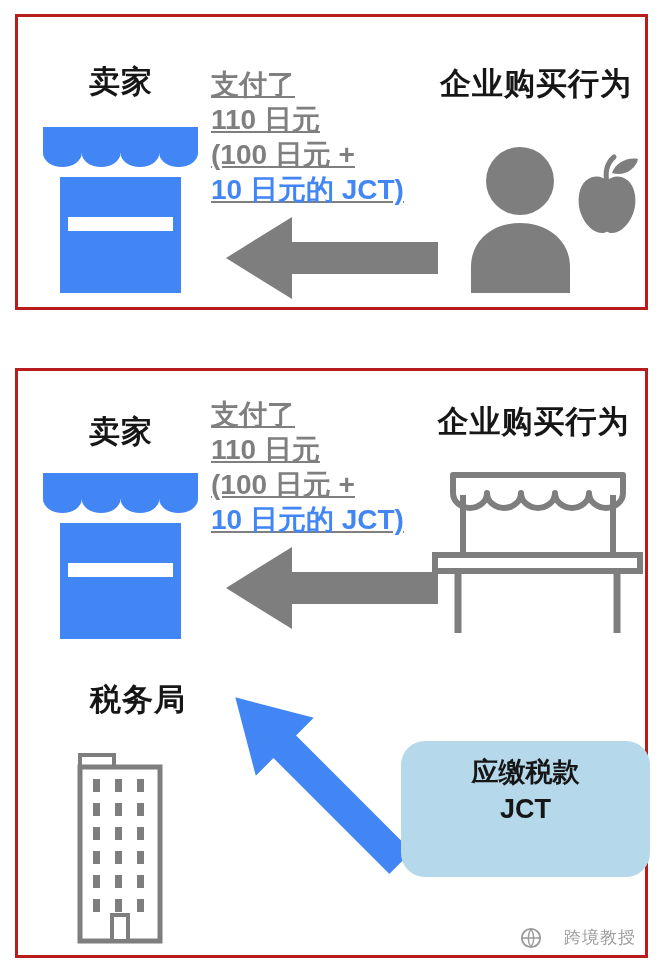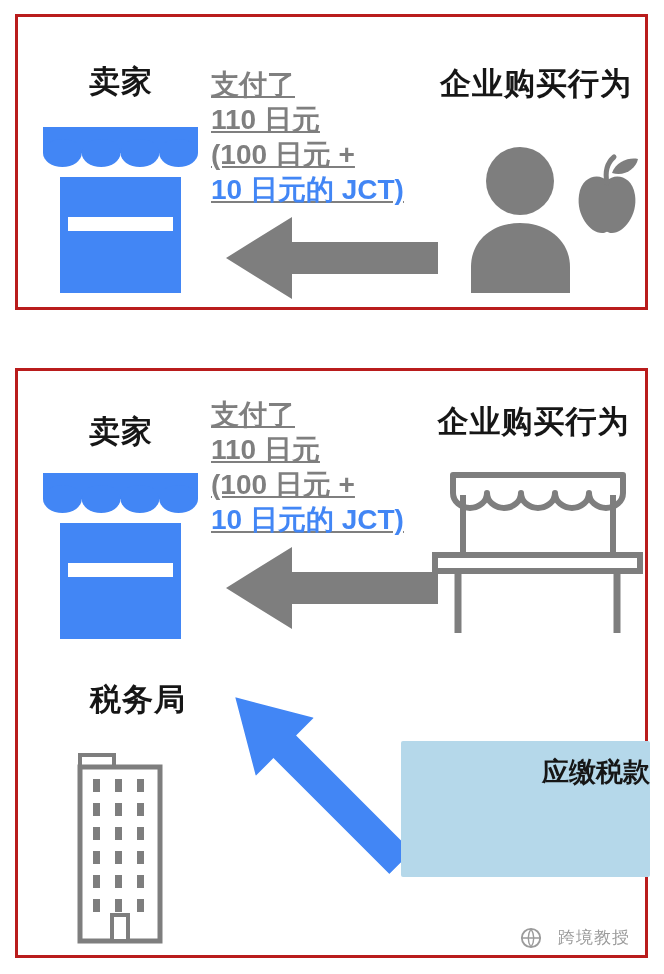--- a/index.html
+++ b/index.html
@@ -34,26 +34,26 @@
   .p2-store  { left:25px;  top:96px;  width:155px; height:172px; }
   .p2-stall  { left:412px; top:98px;  width:215px; height:170px; }
   .p2-arrow  { left:208px; top:176px; width:212px; height:82px; }
   .p2-taxlbl { left:30px;  top:308px; width:180px; }
   .p2-bldg   { left:46px;  top:376px; width:112px; height:198px; }
 
   .tax-arrow-wrap { position:absolute; left:183px; top:368px; width:234px; height:82px;
                     transform:rotate(45deg); }
 
   .tax-box { position:absolute; left:383px; top:370px; width:249px; height:136px;
-             background:#B5D8EA; border-radius:2px; text-align:right;
+             background:#B5D8EA; border-radius:24px; text-align:center;
              font-weight:bold; font-size:27px; color:#161616; line-height:37px;
              padding-top:13px; }
 
   .watermark { position:absolute; left:520px; top:926px; display:flex; align-items:center;
-               gap:16px; color:#9b9b9b; font-size:17px; letter-spacing:1px;
+               gap:22px; color:#9b9b9b; font-size:17px; letter-spacing:1px;
                text-shadow:0 0 2px #ffffff; }
 </style>
 </head>
 <body>
 
 <div class="page">
 
   <section class="panel panel-1">
 
     <div class="hlabel p1-seller">卖家</div>
@@ -156,20 +156,21 @@
     </svg>
 
     <div class="tax-arrow-wrap">
       <svg class="icon" style="left:0;top:0;width:234px;height:82px;" viewBox="0 0 234 82">
         <polygon points="0,41 70,0 70,25 234,25 234,57 70,57 70,82" fill="#4286F5"></polygon>
       </svg>
     </div>
 
     <div class="tax-box">
       <div>应缴税款</div>
+      <div>JCT</div>
     </div>
   </section>
 
   <div class="watermark">
     <svg width="22" height="22" viewBox="0 0 24 24">
       <circle cx="12" cy="12" r="10" fill="none" stroke="#9b9b9b" stroke-width="2"></circle>
       <path d="M2 12 H22 M12 2 C8 8 8 16 12 22 M12 2 C16 8 16 16 12 22" stroke="#9b9b9b" stroke-width="1.5" fill="none"></path>
     </svg>
     <span>跨境教授</span>
   </div>

